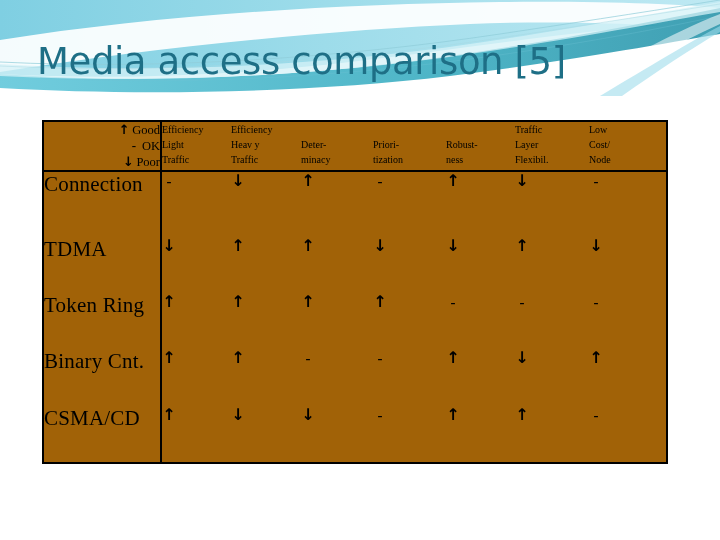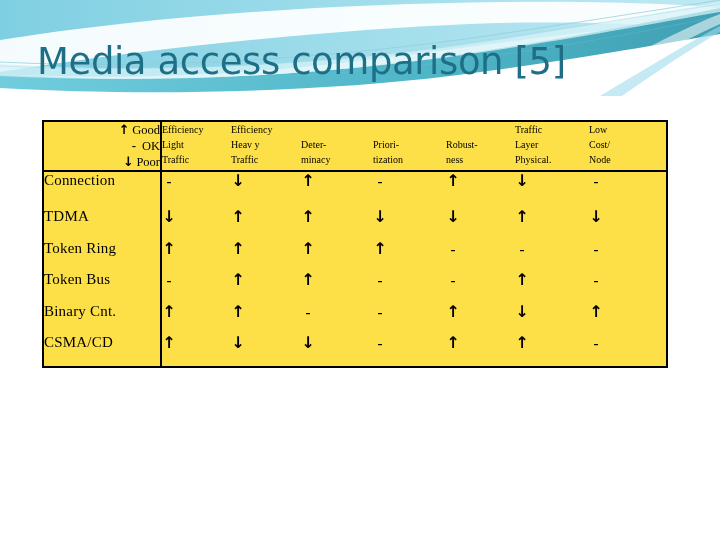--- a/index.html
+++ b/index.html
@@ -39,22 +39,22 @@
     color: #1e6f86;
     white-space: nowrap;
   }
 
   
   #tablewrap {
     position: absolute;
     left: 42px;
     top: 120px;
     width: 626px;
-    height: 248px;
-    background: #fde047;
+    height: 344px;
+    background: #a16207;
     border: 2px solid #000000;
     box-sizing: border-box;
   }
 
   table.cmp {
     border-collapse: collapse;
     width: 100%;
     height: 100%;
     table-layout: fixed;
   }
@@ -113,21 +113,21 @@
     color: #000000;
     text-align: left;
     vertical-align: top;
   }
   .colhead span { display: block; white-space: nowrap; }
 
   
   .rowlabel {
     padding: 0 0 0 8px;
     font-family: "Liberation Serif", serif;
-    font-size: 15px;
+    font-size: 21px;
     color: #000000;
     text-align: left;
     vertical-align: middle;
     white-space: nowrap;
     letter-spacing: 0.2px;
   }
 
   
   .cell {
     text-align: left;
@@ -244,21 +244,21 @@
             <span>tization</span>
           </td>
           <td class="colhead">
             <span>&nbsp;</span>
             <span>Robust-</span>
             <span>ness</span>
           </td>
           <td class="colhead">
             <span>Traffic</span>
             <span>Layer</span>
-            <span>Physical.</span>
+            <span>Flexibil.</span>
           </td>
           <td class="colhead">
             <span>Low</span>
             <span>Cost/</span>
             <span>Node</span>
           </td>
         </tr>
       </thead>
 
       <tbody id="tbody">
@@ -283,30 +283,20 @@
             <td class="cell"><span class="mark">↓</span></td>
           </tr>
           <tr>
             <td class="col-label rowlabel">Token Ring</td>
             <td class="cell"><span class="mark">↑</span></td>
             <td class="cell"><span class="mark">↑</span></td>
             <td class="cell"><span class="mark">↑</span></td>
             <td class="cell"><span class="mark">↑</span></td>
             <td class="cell"><span class="mark dash">-</span></td>
             <td class="cell"><span class="mark dash">-</span></td>
-            <td class="cell"><span class="mark dash">-</span></td>
-          </tr>
-          <tr>
-            <td class="col-label rowlabel">Token Bus</td>
-            <td class="cell"><span class="mark dash">-</span></td>
-            <td class="cell"><span class="mark">↑</span></td>
-            <td class="cell"><span class="mark">↑</span></td>
-            <td class="cell"><span class="mark dash">-</span></td>
-            <td class="cell"><span class="mark dash">-</span></td>
-            <td class="cell"><span class="mark">↑</span></td>
             <td class="cell"><span class="mark dash">-</span></td>
           </tr>
           <tr>
             <td class="col-label rowlabel">Binary Cnt.</td>
             <td class="cell"><span class="mark">↑</span></td>
             <td class="cell"><span class="mark">↑</span></td>
             <td class="cell"><span class="mark dash">-</span></td>
             <td class="cell"><span class="mark dash">-</span></td>
             <td class="cell"><span class="mark">↑</span></td>
             <td class="cell"><span class="mark">↓</span></td>

